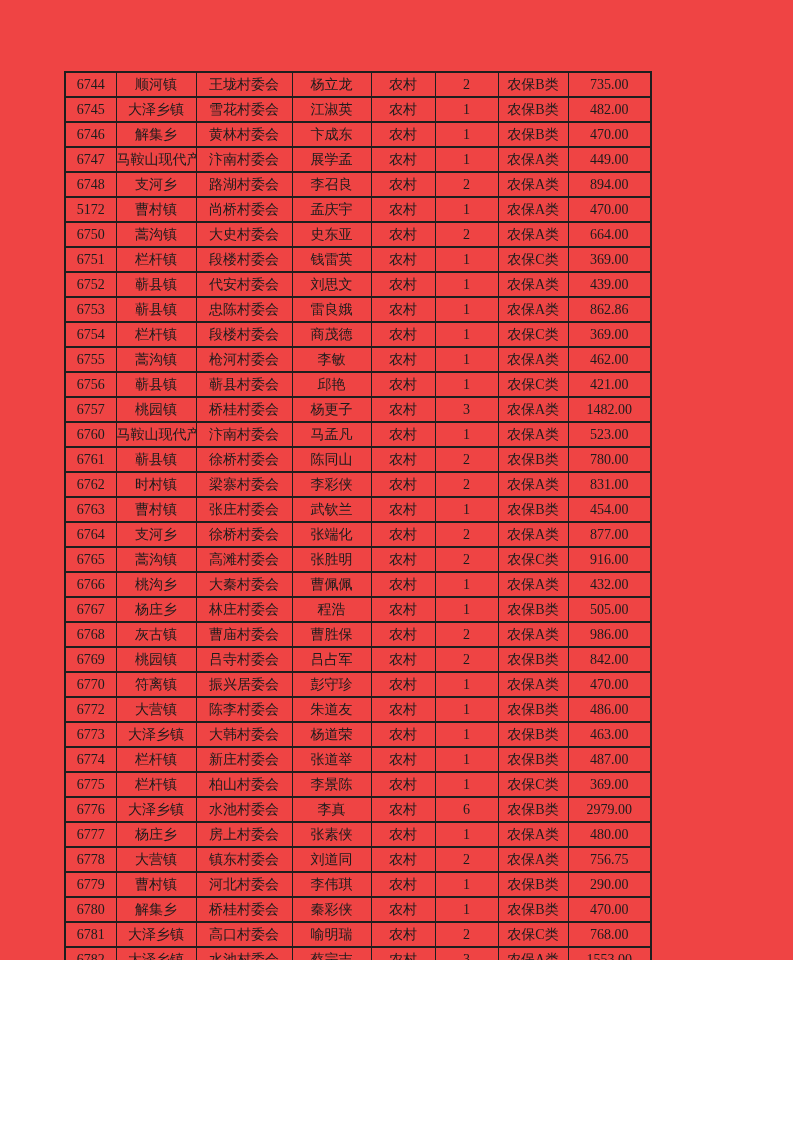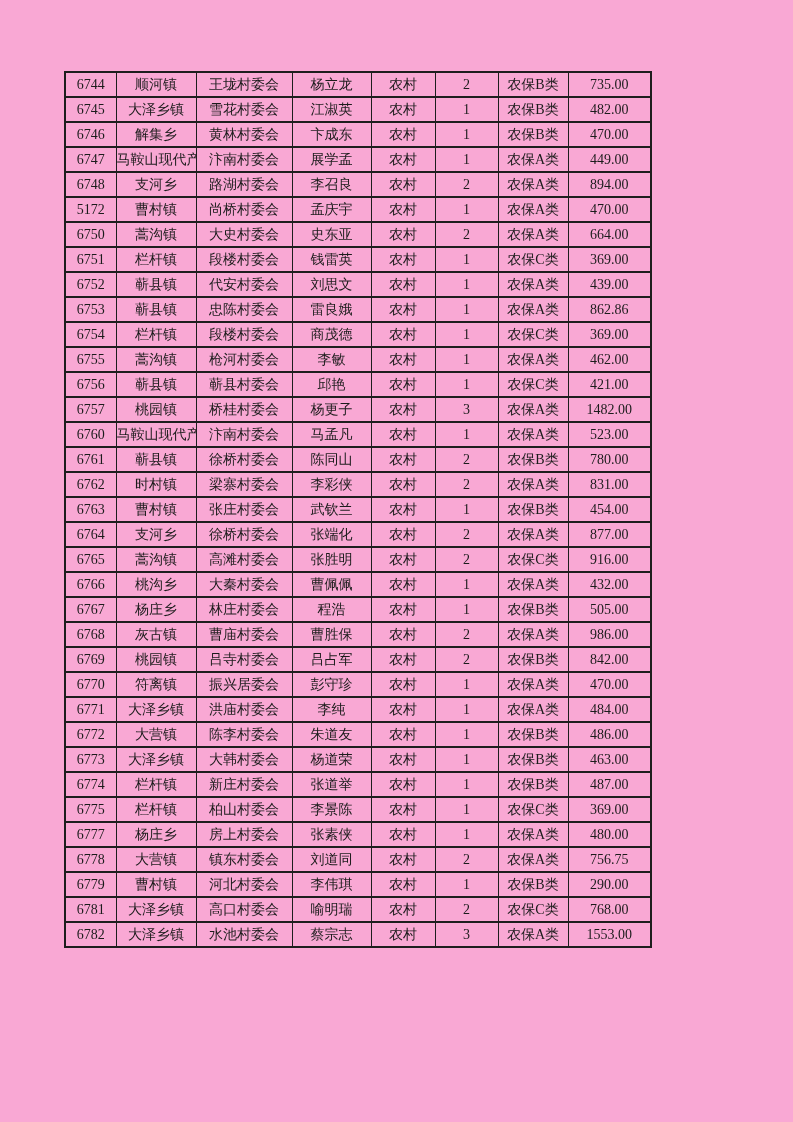--- a/index.html
+++ b/index.html
@@ -9,23 +9,23 @@
   body {
     width: 793px;
     height: 1122px;
     background: #ffffff;
     font-family: "Liberation Serif", "DejaVu Serif", serif;
     color: #1c1c1c;
   }
   .page {
     position: relative;
     width: 793px;
-    height: 1122px;
+    height: 960px;
     overflow: hidden;
-    background: #f9a8d4;
+    background: #ef4444;
   }
   table.grid {
     position: absolute;
     left: 64px;
     top: 71px;
     width: 586px;
     border-collapse: collapse;
     table-layout: fixed;
     border: 2px solid #1e1e1e;
   }
@@ -708,182 +708,182 @@
           </td>
           <td>
             <div class="cw">农保A类</div>
           </td>
           <td>
             <div class="cw">470.00</div>
           </td>
         </tr>
         <tr>
           <td>
-            <div class="cw">6771</div>
+            <div class="cw">6772</div>
+          </td>
+          <td>
+            <div class="cw">大营镇</div>
+          </td>
+          <td>
+            <div class="cw">陈李村委会</div>
+          </td>
+          <td>
+            <div class="cw">朱道友</div>
+          </td>
+          <td>
+            <div class="cw">农村</div>
+          </td>
+          <td>
+            <div class="cw">1</div>
+          </td>
+          <td>
+            <div class="cw">农保B类</div>
+          </td>
+          <td>
+            <div class="cw">486.00</div>
+          </td>
+        </tr>
+        <tr>
+          <td>
+            <div class="cw">6773</div>
           </td>
           <td>
             <div class="cw">大泽乡镇</div>
           </td>
           <td>
-            <div class="cw">洪庙村委会</div>
-          </td>
-          <td>
-            <div class="cw">李纯</div>
-          </td>
-          <td>
-            <div class="cw">农村</div>
-          </td>
-          <td>
-            <div class="cw">1</div>
-          </td>
-          <td>
-            <div class="cw">农保A类</div>
-          </td>
-          <td>
-            <div class="cw">484.00</div>
-          </td>
-        </tr>
-        <tr>
-          <td>
-            <div class="cw">6772</div>
+            <div class="cw">大韩村委会</div>
+          </td>
+          <td>
+            <div class="cw">杨道荣</div>
+          </td>
+          <td>
+            <div class="cw">农村</div>
+          </td>
+          <td>
+            <div class="cw">1</div>
+          </td>
+          <td>
+            <div class="cw">农保B类</div>
+          </td>
+          <td>
+            <div class="cw">463.00</div>
+          </td>
+        </tr>
+        <tr>
+          <td>
+            <div class="cw">6774</div>
+          </td>
+          <td>
+            <div class="cw">栏杆镇</div>
+          </td>
+          <td>
+            <div class="cw">新庄村委会</div>
+          </td>
+          <td>
+            <div class="cw">张道举</div>
+          </td>
+          <td>
+            <div class="cw">农村</div>
+          </td>
+          <td>
+            <div class="cw">1</div>
+          </td>
+          <td>
+            <div class="cw">农保B类</div>
+          </td>
+          <td>
+            <div class="cw">487.00</div>
+          </td>
+        </tr>
+        <tr>
+          <td>
+            <div class="cw">6775</div>
+          </td>
+          <td>
+            <div class="cw">栏杆镇</div>
+          </td>
+          <td>
+            <div class="cw">柏山村委会</div>
+          </td>
+          <td>
+            <div class="cw">李景陈</div>
+          </td>
+          <td>
+            <div class="cw">农村</div>
+          </td>
+          <td>
+            <div class="cw">1</div>
+          </td>
+          <td>
+            <div class="cw">农保C类</div>
+          </td>
+          <td>
+            <div class="cw">369.00</div>
+          </td>
+        </tr>
+        <tr>
+          <td>
+            <div class="cw">6776</div>
+          </td>
+          <td>
+            <div class="cw">大泽乡镇</div>
+          </td>
+          <td>
+            <div class="cw">水池村委会</div>
+          </td>
+          <td>
+            <div class="cw">李真</div>
+          </td>
+          <td>
+            <div class="cw">农村</div>
+          </td>
+          <td>
+            <div class="cw">6</div>
+          </td>
+          <td>
+            <div class="cw">农保B类</div>
+          </td>
+          <td>
+            <div class="cw">2979.00</div>
+          </td>
+        </tr>
+        <tr>
+          <td>
+            <div class="cw">6777</div>
+          </td>
+          <td>
+            <div class="cw">杨庄乡</div>
+          </td>
+          <td>
+            <div class="cw">房上村委会</div>
+          </td>
+          <td>
+            <div class="cw">张素侠</div>
+          </td>
+          <td>
+            <div class="cw">农村</div>
+          </td>
+          <td>
+            <div class="cw">1</div>
+          </td>
+          <td>
+            <div class="cw">农保A类</div>
+          </td>
+          <td>
+            <div class="cw">480.00</div>
+          </td>
+        </tr>
+        <tr>
+          <td>
+            <div class="cw">6778</div>
           </td>
           <td>
             <div class="cw">大营镇</div>
           </td>
           <td>
-            <div class="cw">陈李村委会</div>
-          </td>
-          <td>
-            <div class="cw">朱道友</div>
-          </td>
-          <td>
-            <div class="cw">农村</div>
-          </td>
-          <td>
-            <div class="cw">1</div>
-          </td>
-          <td>
-            <div class="cw">农保B类</div>
-          </td>
-          <td>
-            <div class="cw">486.00</div>
-          </td>
-        </tr>
-        <tr>
-          <td>
-            <div class="cw">6773</div>
-          </td>
-          <td>
-            <div class="cw">大泽乡镇</div>
-          </td>
-          <td>
-            <div class="cw">大韩村委会</div>
-          </td>
-          <td>
-            <div class="cw">杨道荣</div>
-          </td>
-          <td>
-            <div class="cw">农村</div>
-          </td>
-          <td>
-            <div class="cw">1</div>
-          </td>
-          <td>
-            <div class="cw">农保B类</div>
-          </td>
-          <td>
-            <div class="cw">463.00</div>
-          </td>
-        </tr>
-        <tr>
-          <td>
-            <div class="cw">6774</div>
-          </td>
-          <td>
-            <div class="cw">栏杆镇</div>
-          </td>
-          <td>
-            <div class="cw">新庄村委会</div>
-          </td>
-          <td>
-            <div class="cw">张道举</div>
-          </td>
-          <td>
-            <div class="cw">农村</div>
-          </td>
-          <td>
-            <div class="cw">1</div>
-          </td>
-          <td>
-            <div class="cw">农保B类</div>
-          </td>
-          <td>
-            <div class="cw">487.00</div>
-          </td>
-        </tr>
-        <tr>
-          <td>
-            <div class="cw">6775</div>
-          </td>
-          <td>
-            <div class="cw">栏杆镇</div>
-          </td>
-          <td>
-            <div class="cw">柏山村委会</div>
-          </td>
-          <td>
-            <div class="cw">李景陈</div>
-          </td>
-          <td>
-            <div class="cw">农村</div>
-          </td>
-          <td>
-            <div class="cw">1</div>
-          </td>
-          <td>
-            <div class="cw">农保C类</div>
-          </td>
-          <td>
-            <div class="cw">369.00</div>
-          </td>
-        </tr>
-        <tr>
-          <td>
-            <div class="cw">6777</div>
-          </td>
-          <td>
-            <div class="cw">杨庄乡</div>
-          </td>
-          <td>
-            <div class="cw">房上村委会</div>
-          </td>
-          <td>
-            <div class="cw">张素侠</div>
-          </td>
-          <td>
-            <div class="cw">农村</div>
-          </td>
-          <td>
-            <div class="cw">1</div>
-          </td>
-          <td>
-            <div class="cw">农保A类</div>
-          </td>
-          <td>
-            <div class="cw">480.00</div>
-          </td>
-        </tr>
-        <tr>
-          <td>
-            <div class="cw">6778</div>
-          </td>
-          <td>
-            <div class="cw">大营镇</div>
-          </td>
-          <td>
             <div class="cw">镇东村委会</div>
           </td>
           <td>
             <div class="cw">刘道同</div>
           </td>
           <td>
             <div class="cw">农村</div>
           </td>
           <td>
             <div class="cw">2</div>
@@ -912,20 +912,46 @@
             <div class="cw">农村</div>
           </td>
           <td>
             <div class="cw">1</div>
           </td>
           <td>
             <div class="cw">农保B类</div>
           </td>
           <td>
             <div class="cw">290.00</div>
+          </td>
+        </tr>
+        <tr>
+          <td>
+            <div class="cw">6780</div>
+          </td>
+          <td>
+            <div class="cw">解集乡</div>
+          </td>
+          <td>
+            <div class="cw">桥桂村委会</div>
+          </td>
+          <td>
+            <div class="cw">秦彩侠</div>
+          </td>
+          <td>
+            <div class="cw">农村</div>
+          </td>
+          <td>
+            <div class="cw">1</div>
+          </td>
+          <td>
+            <div class="cw">农保B类</div>
+          </td>
+          <td>
+            <div class="cw">470.00</div>
           </td>
         </tr>
         <tr>
           <td>
             <div class="cw">6781</div>
           </td>
           <td>
             <div class="cw">大泽乡镇</div>
           </td>
           <td>

